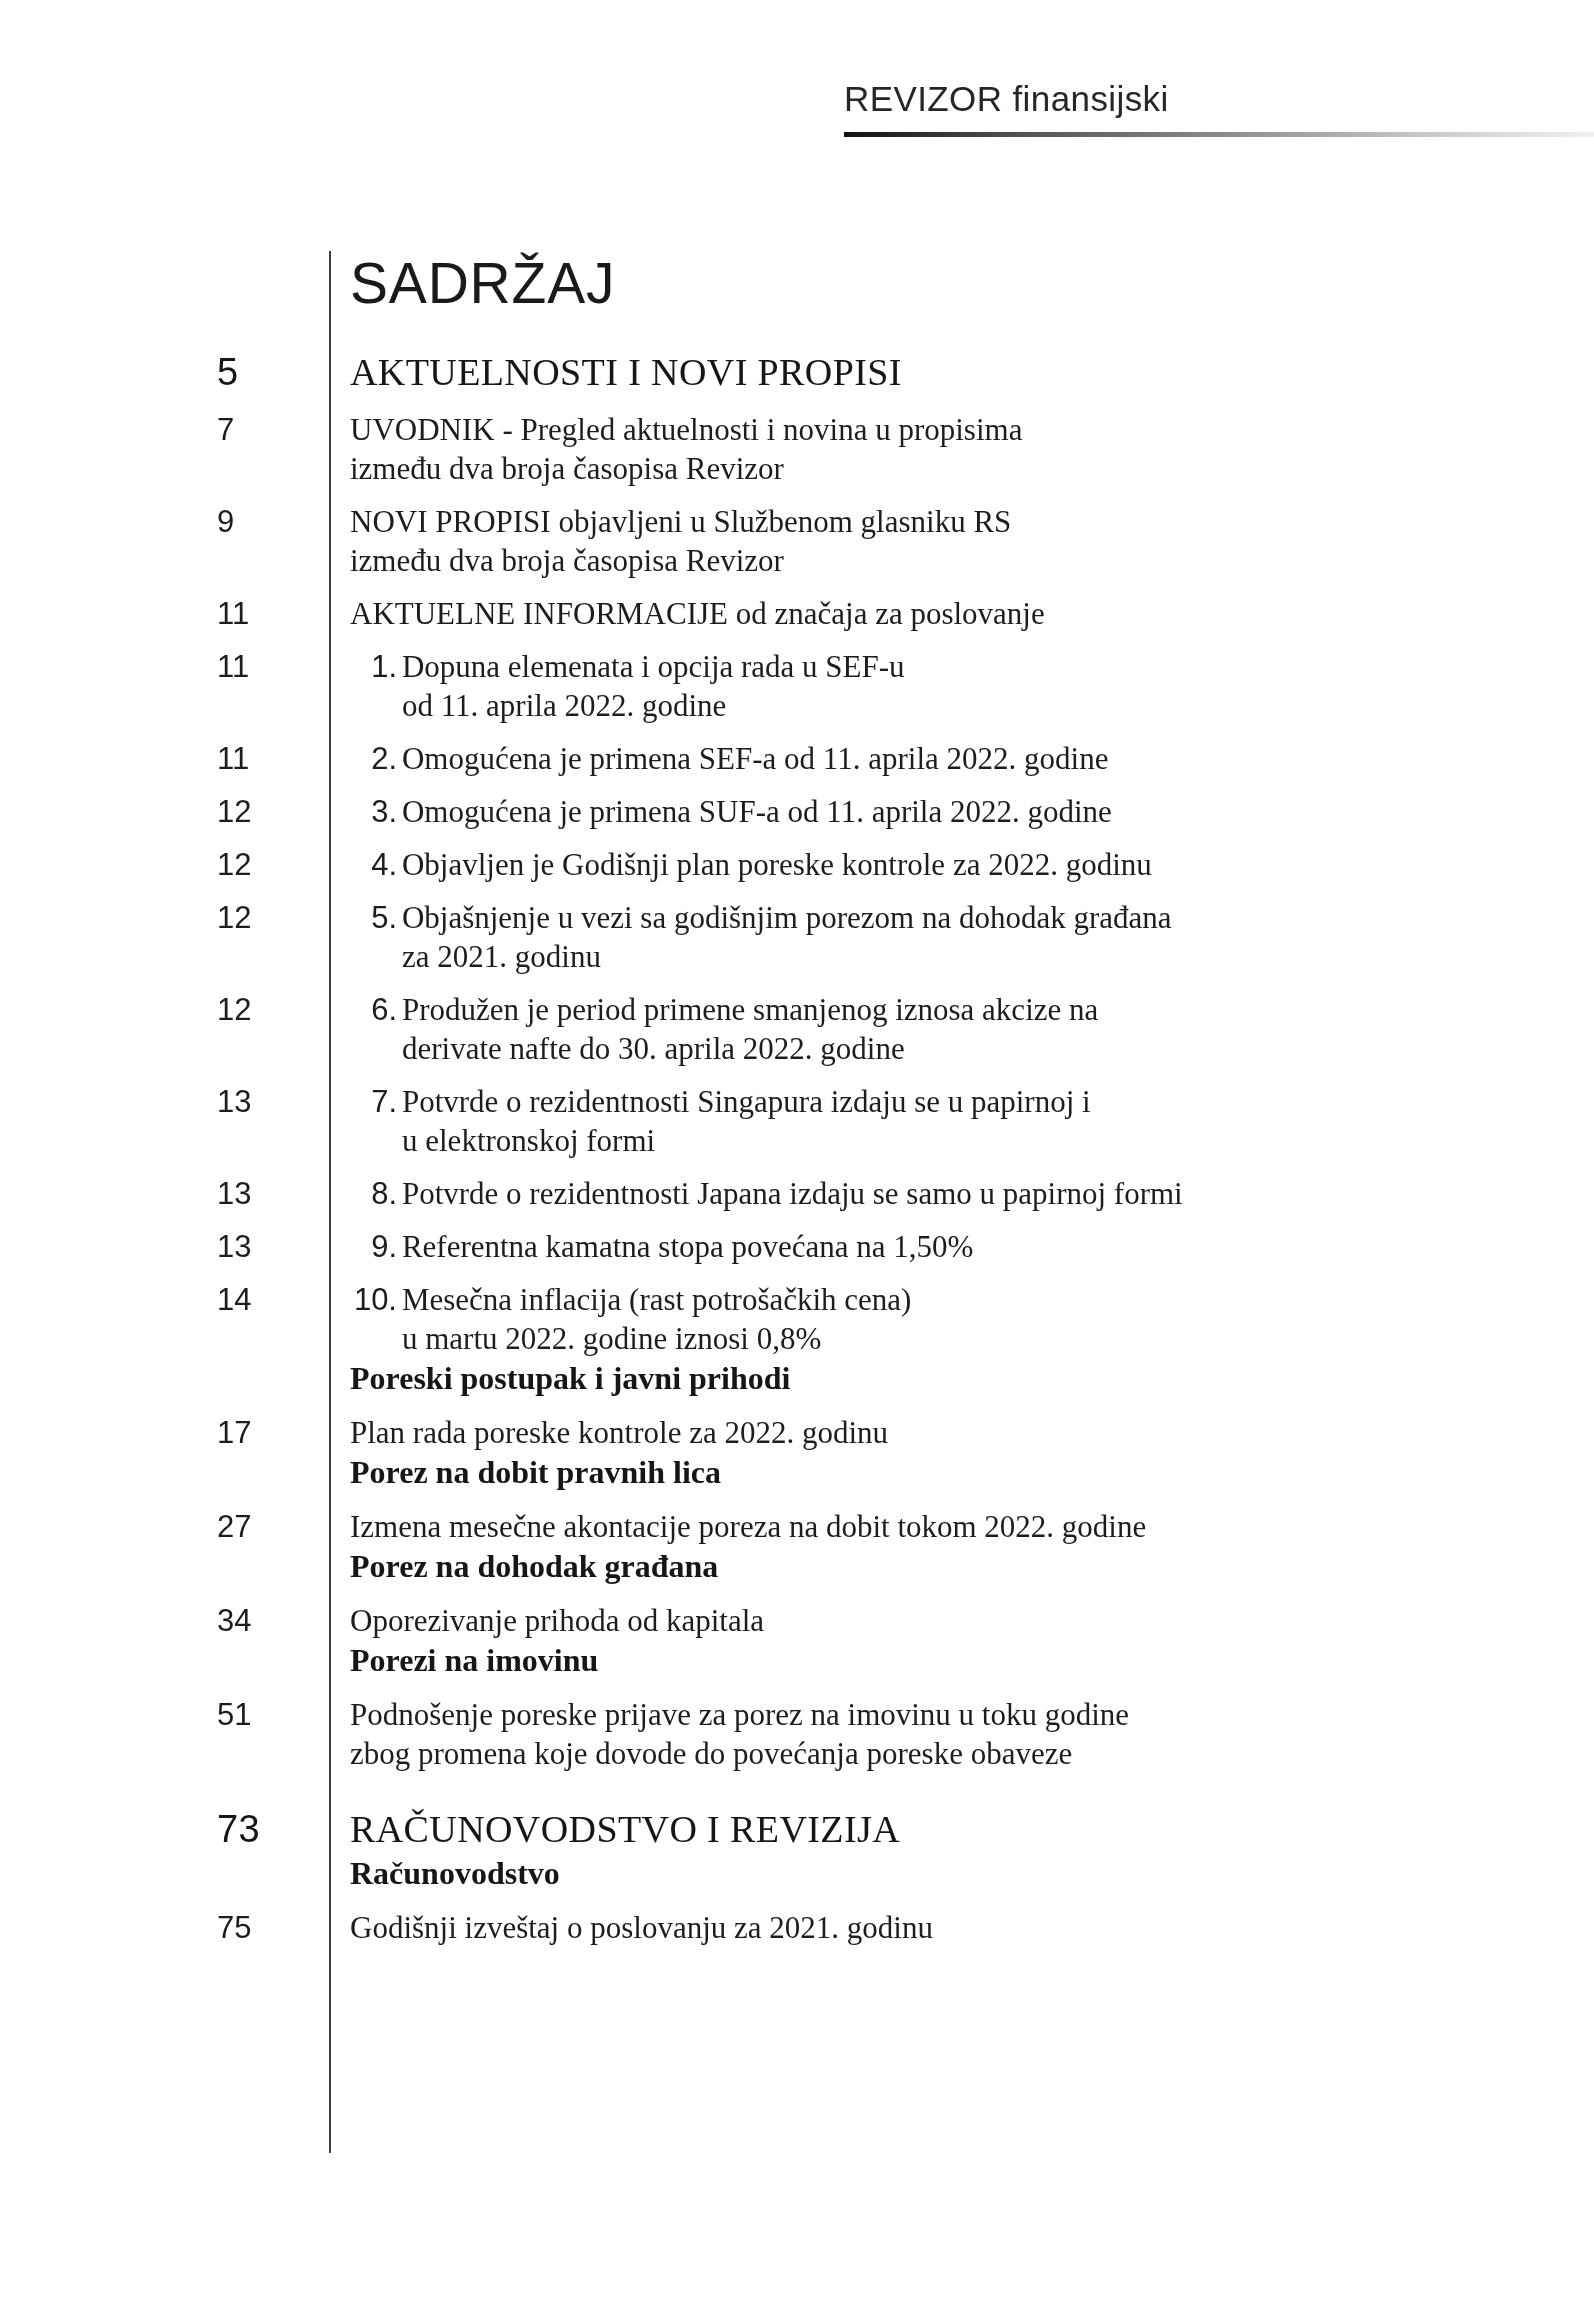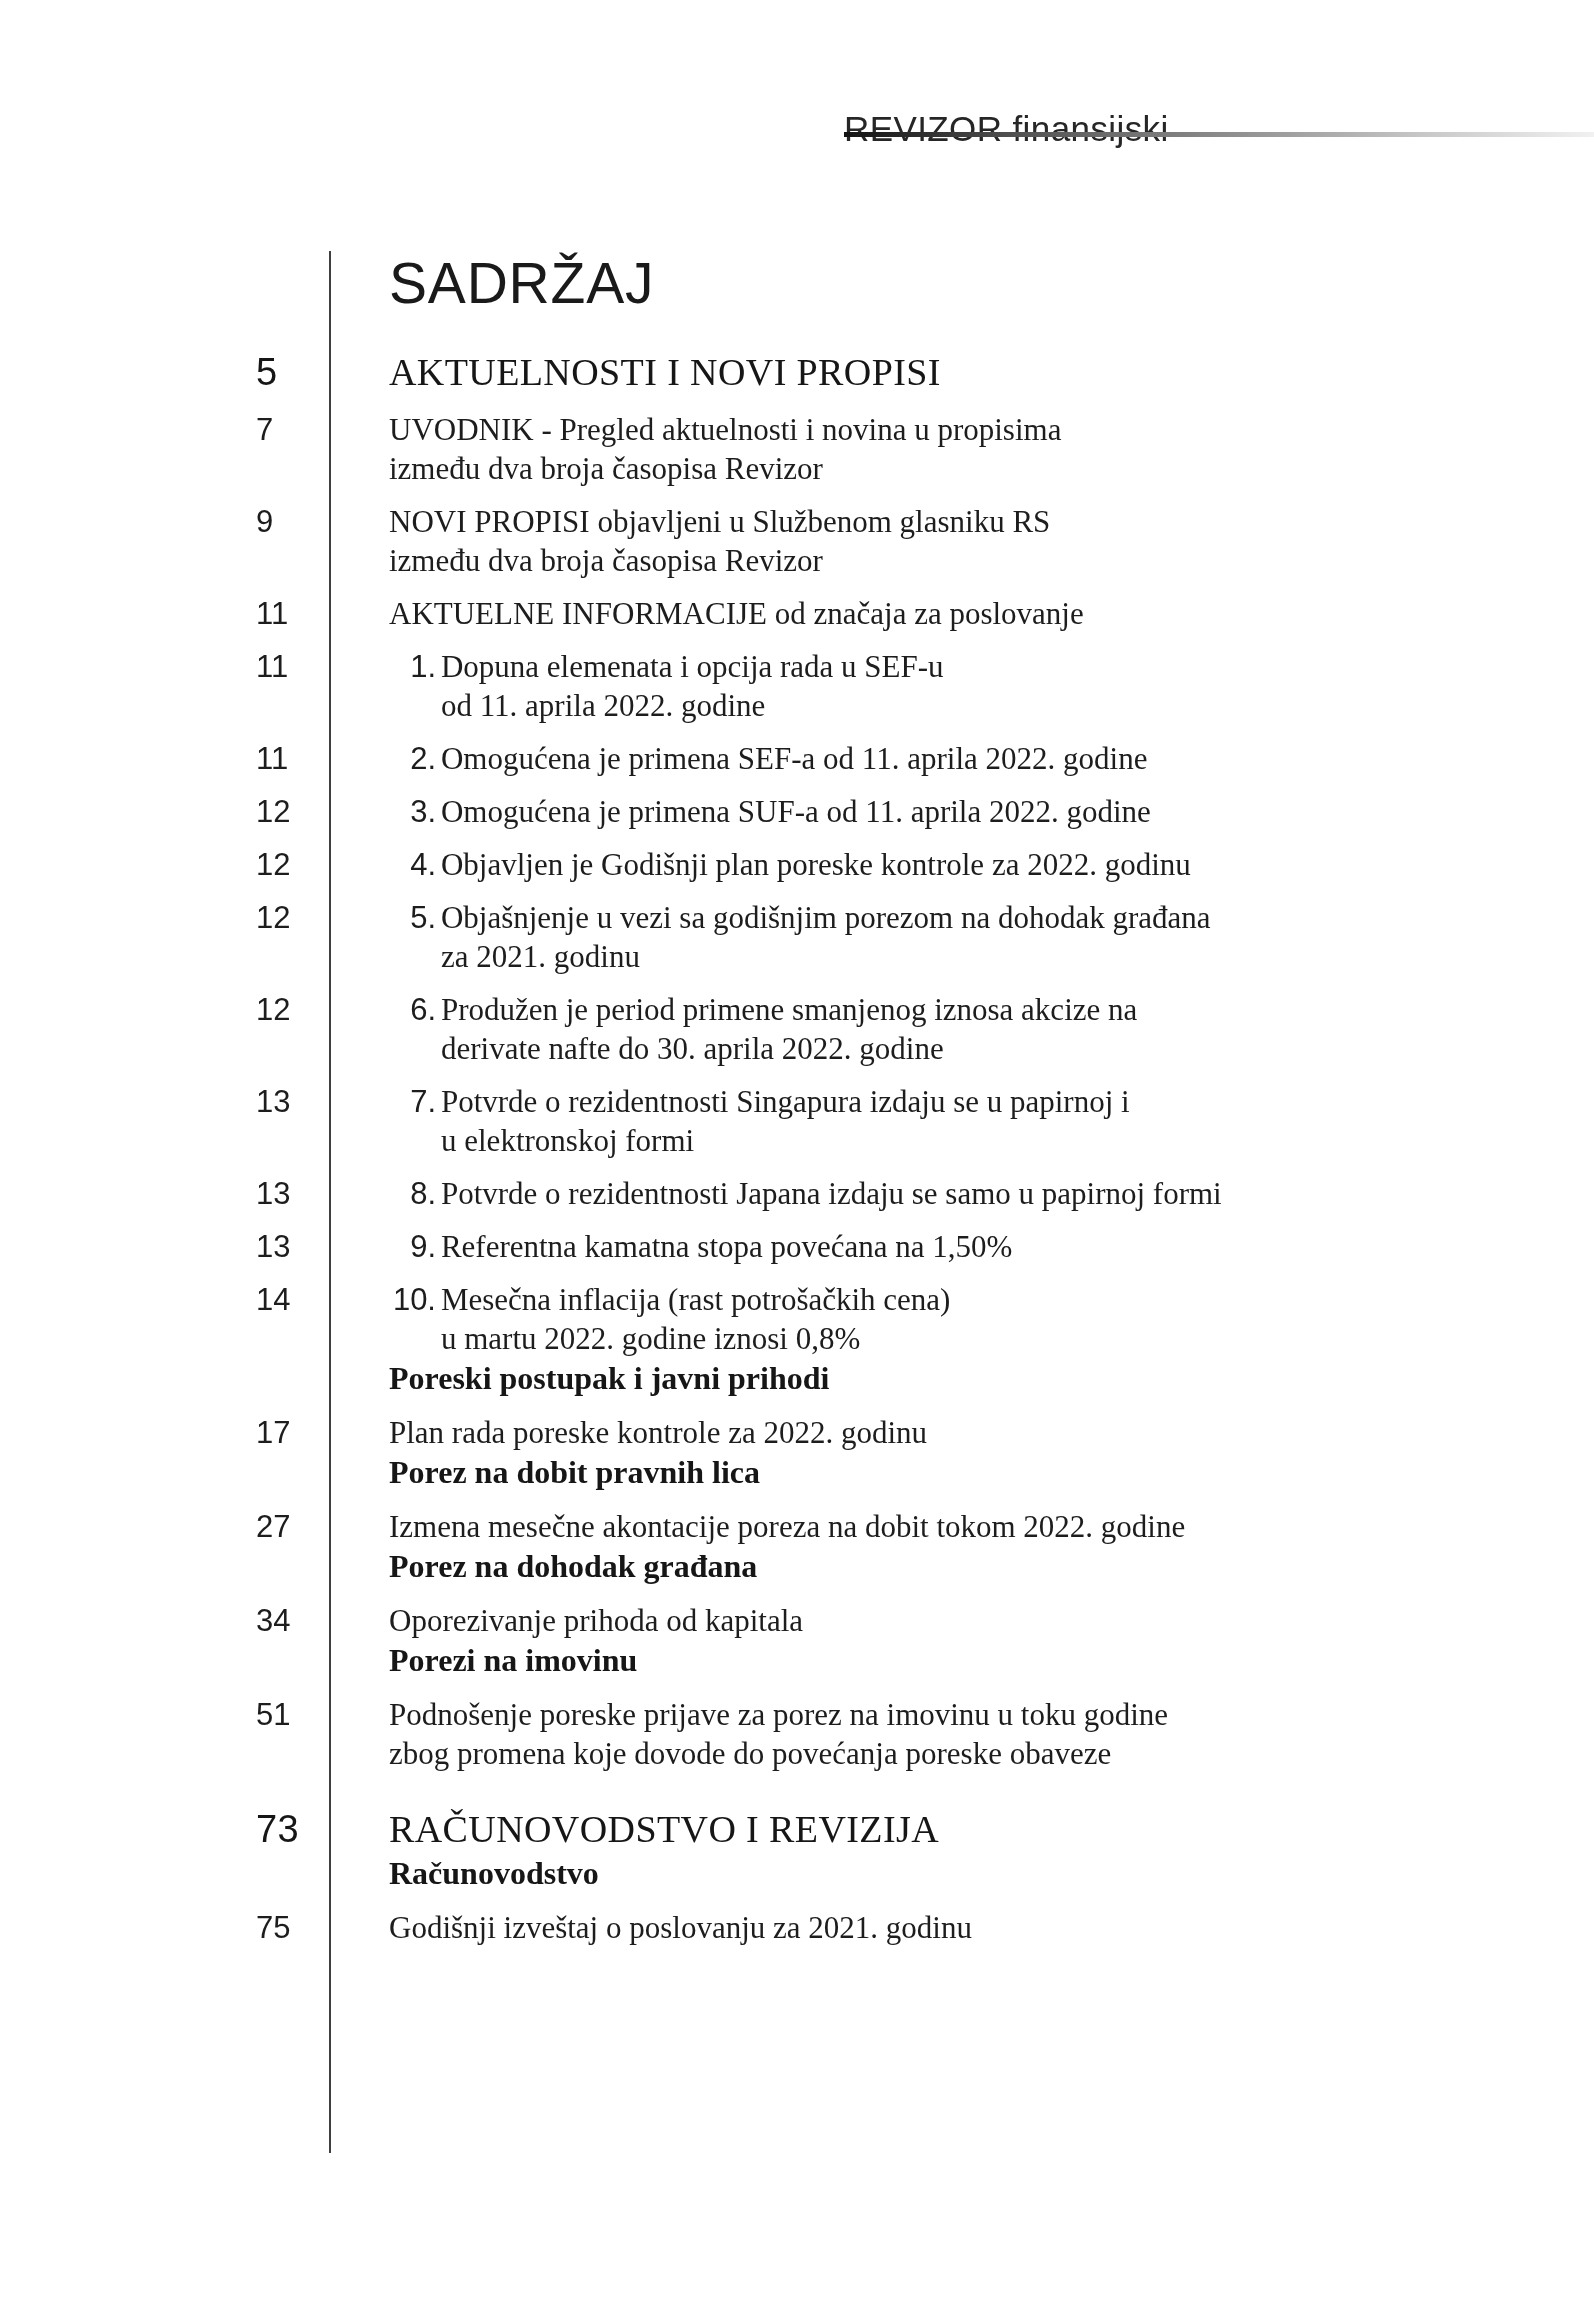--- a/index.html
+++ b/index.html
@@ -21,41 +21,40 @@
   .brand {
     position: absolute;
     left: 844px;
     top: 79px;
     font-size: 35px;
     line-height: 39px;
     font-weight: 400;
     letter-spacing: 0.4px;
     color: #262626;
     white-space: nowrap;
-    margin-top: 30px;
   }
   .brand-rule {
     position: absolute;
     left: 844px;
     top: 132px;
     width: 750px;
     height: 4.9px;
     background: linear-gradient(to right, #121212 0%, #4f4f4f 22%, #8f8f8f 52%, #c9c9c9 78%, #f1f1f1 100%);
   }
 
   
   .toc {
     position: absolute;
     left: 329px;
     top: 251px;
     width: 1264px;
     min-height: 1902px;
     box-sizing: border-box;
     border-left: 2.5px solid #3f3f3f;
-    padding-left: 58px;
+    padding-left: 19px;
   }
   .toc-title {
     font-size: 57px;
     line-height: 65px;
     font-weight: 400;
     letter-spacing: 0.8px;
     margin: 0 0 33px 0;
     color: #1a1a1a;
   }
 

